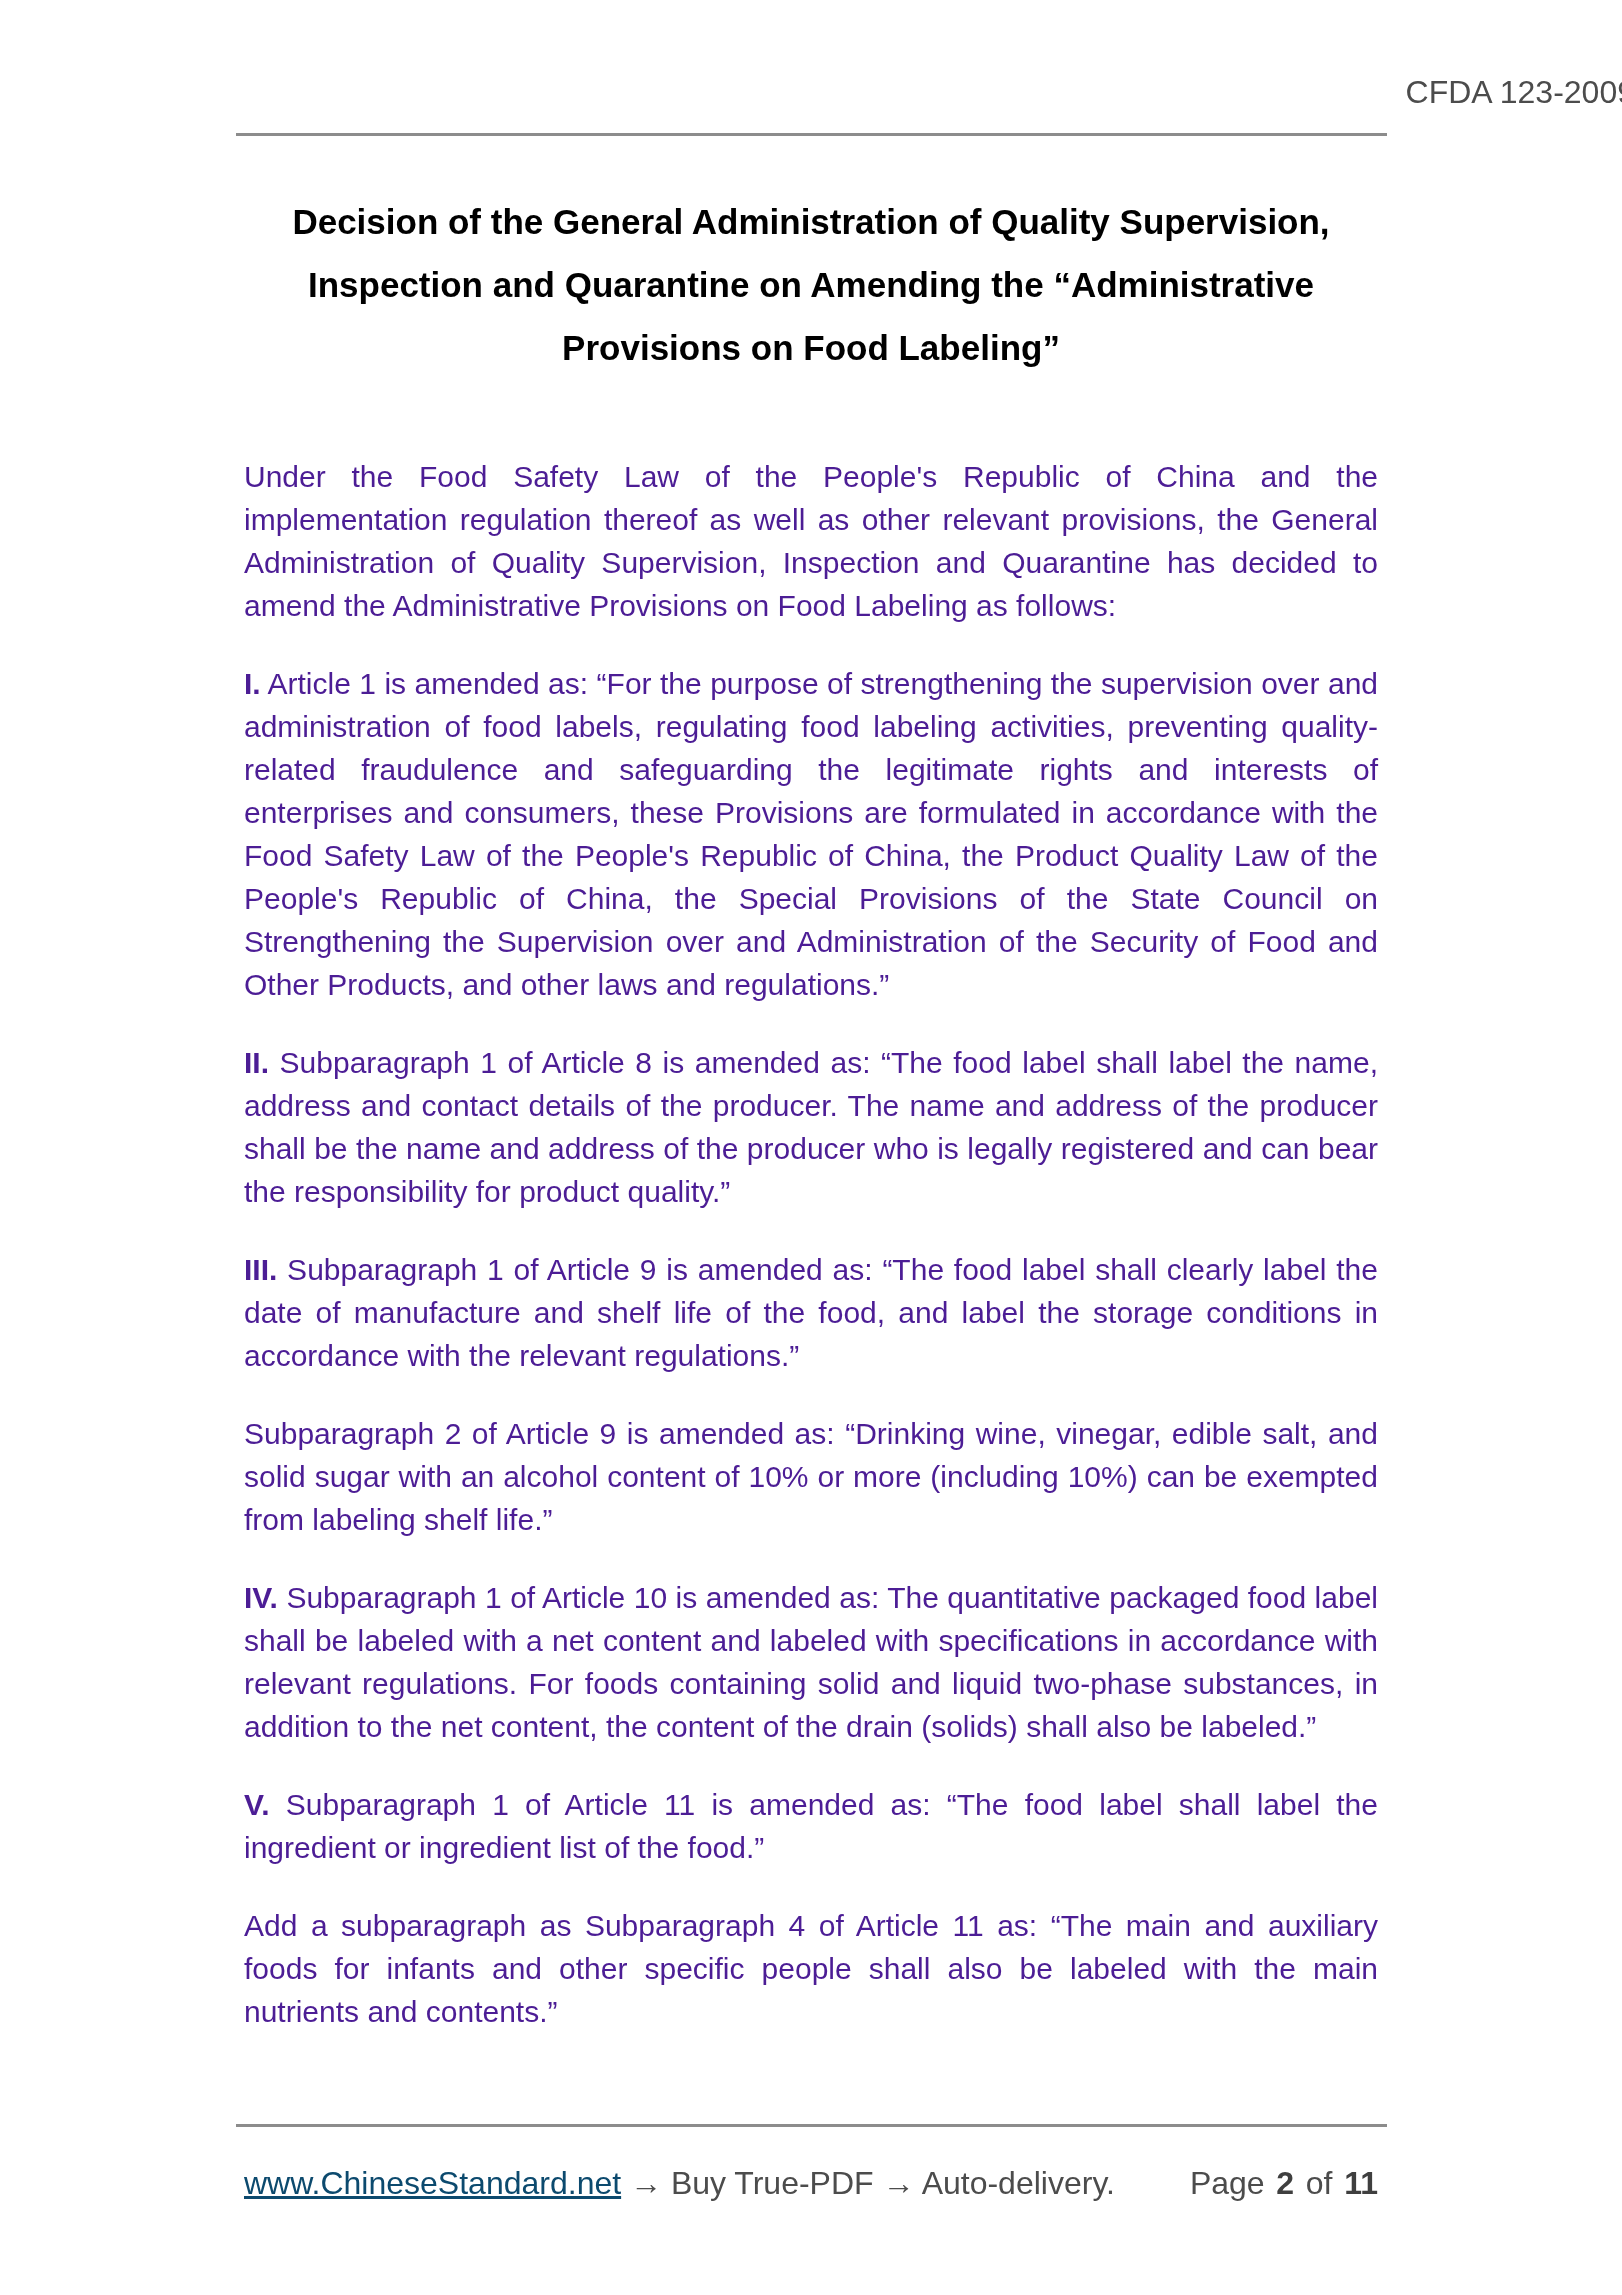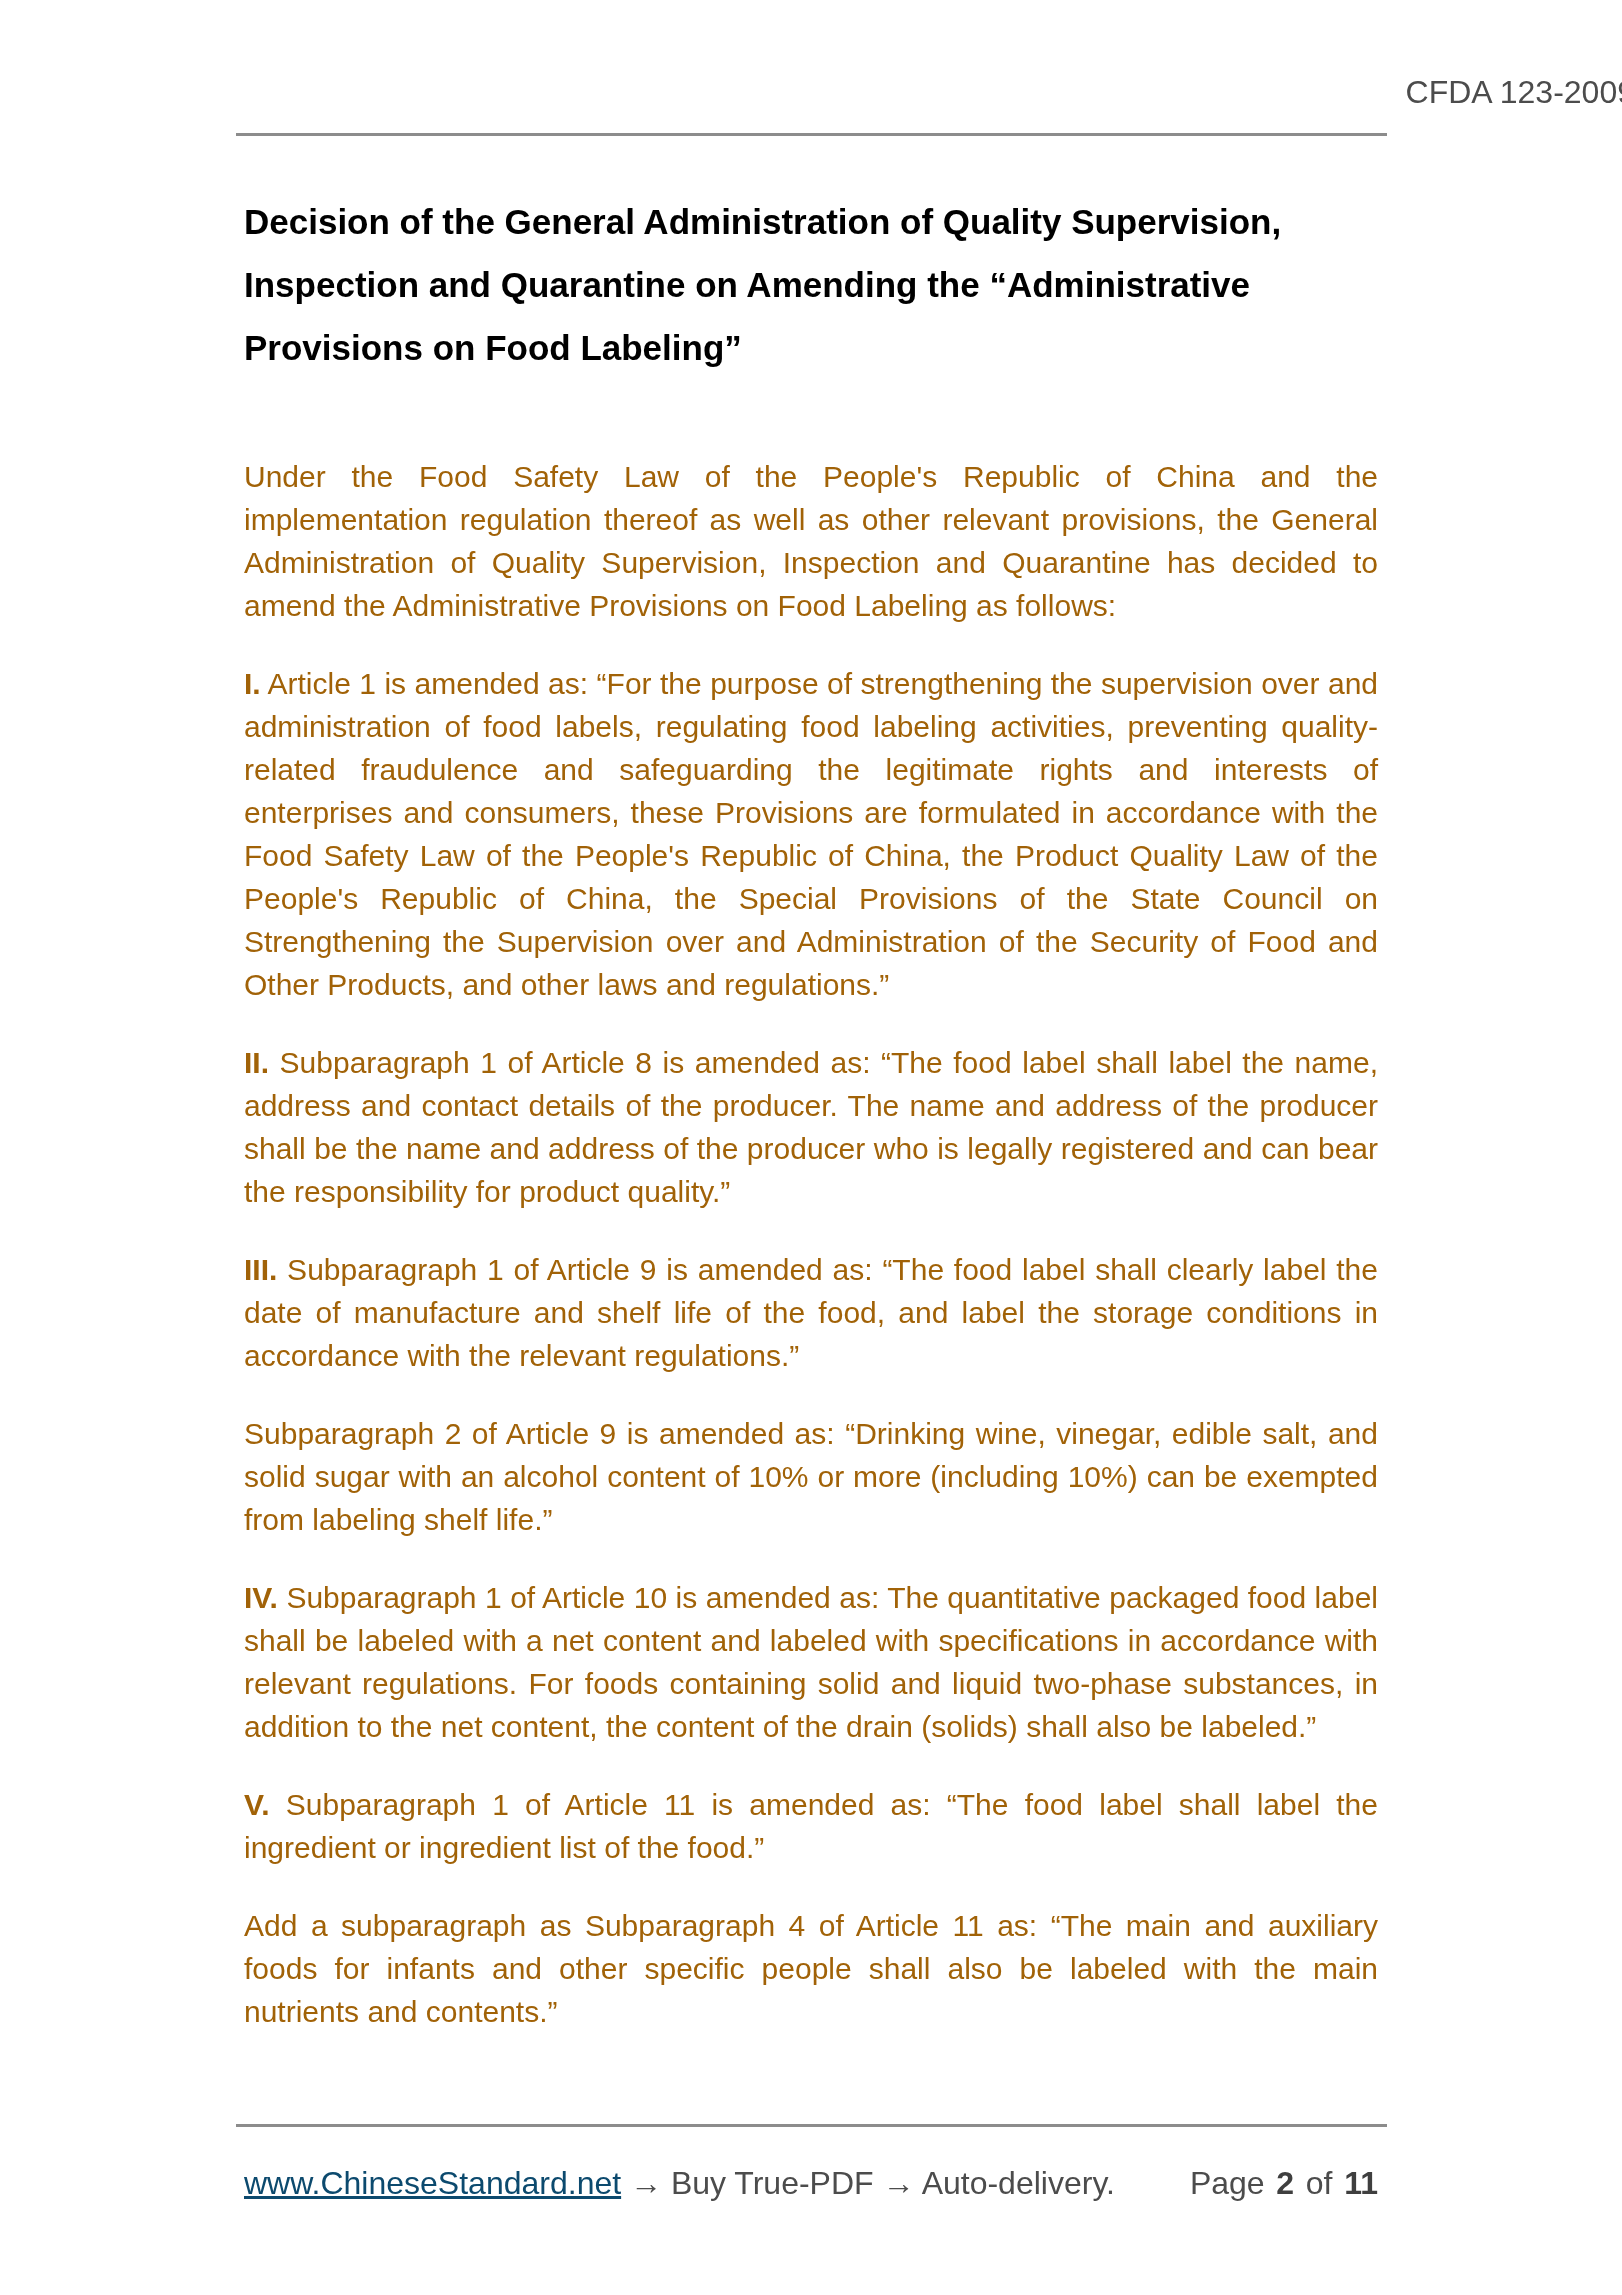--- a/index.html
+++ b/index.html
@@ -38,34 +38,34 @@
     background: #8c8c8c;
   }
   .rule-top { top: 133px; }
   .rule-bottom { top: 2124px; }
   
   .doc-title {
     position: absolute;
     top: 190px; left: 244px;
     width: 1134px;
     margin: 0;
-    text-align: left;
+    text-align: center;
     font-size: 35px;
     font-weight: bold;
     line-height: 63px;
     color: #000000;
   }
   
   .doc-body {
     position: absolute;
     top: 455px; left: 244px;
     width: 1134px;
     font-size: 30px;
     line-height: 43px;
-    color: #a16207;
+    color: #4c1d95;
     text-align: justify;
   }
   .doc-body p { margin: 0 0 35px 0; }
   .doc-body p:last-child { margin-bottom: 12px; }
   .doc-body strong { font-weight: bold; }
   
   .footer {
     position: absolute;
     top: 2165px; left: 244px;
     width: 1134px;

